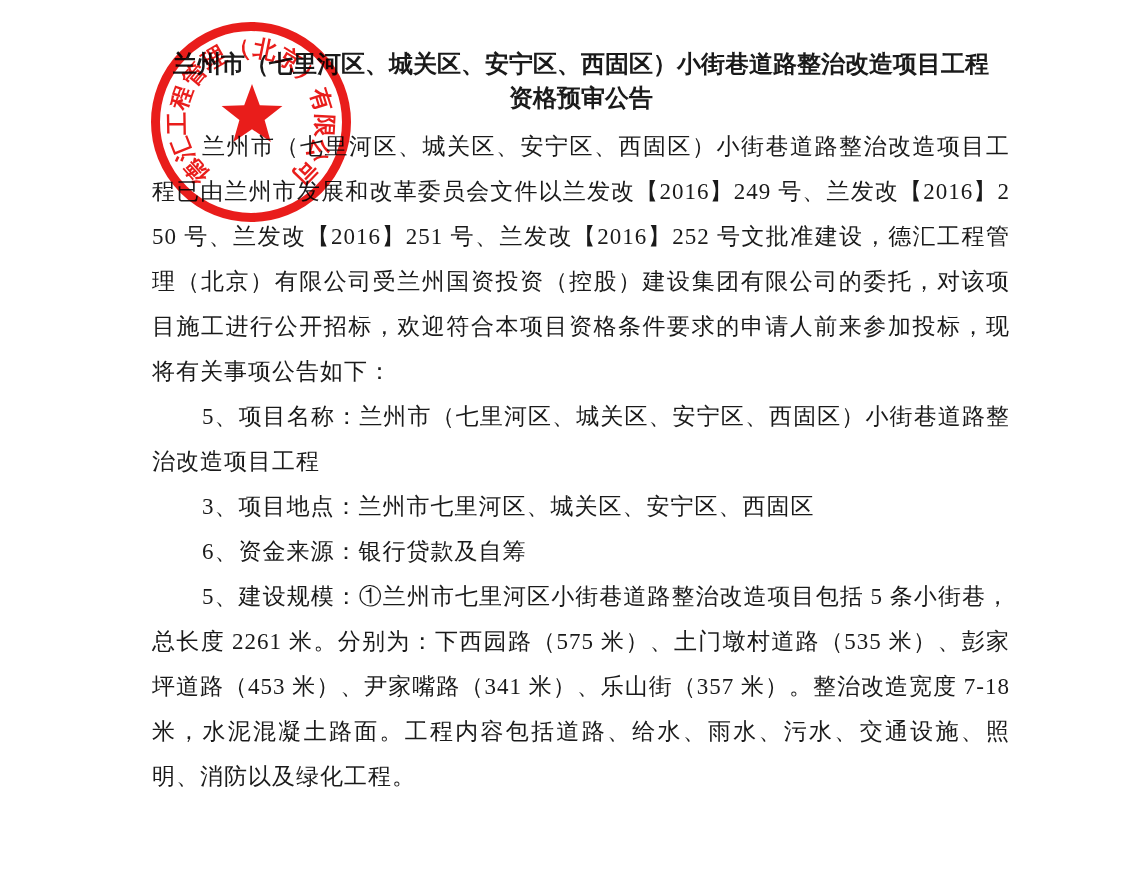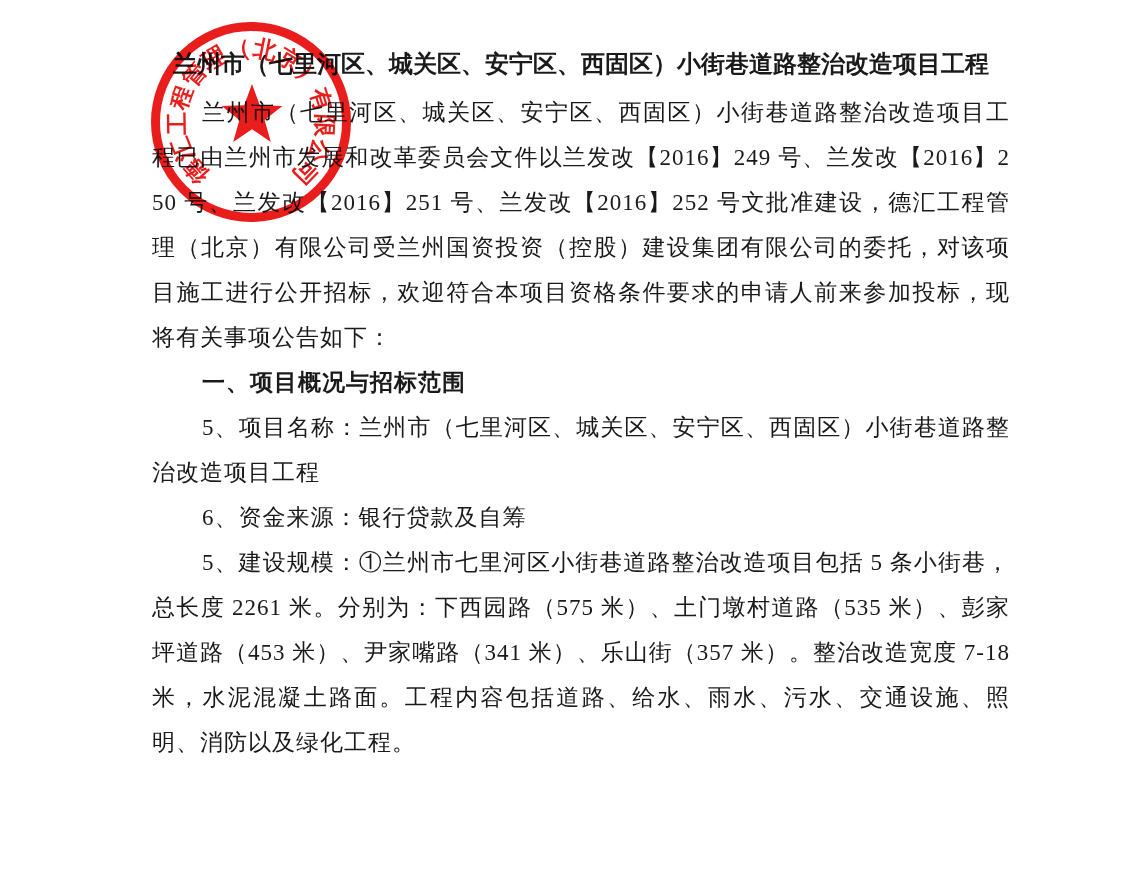--- a/index.html
+++ b/index.html
@@ -68,30 +68,31 @@
 </style>
 </head>
 <body>
 
 <div class="page">
 
   <div class="content">
 
     <h1 class="doc-title">
       <span class="tline">兰州市（七里河区、城关区、安宁区、西固区）小街巷道路整治改造项目工程</span>
+      <span class="tline">资格预审公告</span>
     </h1>
 
     <div class="body-text">
       <p class="para">兰州市（七里河区、城关区、安宁区、西固区）小街巷道路整治改造项目工程已由兰州市发展和改革委员会文件以兰发改【2016】249 号、兰发改【2016】250 号、兰发改【2016】251 号、兰发改【2016】252 号文批准建设，德汇工程管理（北京）有限公司受兰州国资投资（控股）建设集团有限公司的委托，对该项目施工进行公开招标，欢迎符合本项目资格条件要求的申请人前来参加投标，现将有关事项公告如下：</p>
 
-      <p class="para heading">一、项目概况与招标范围</p>
 
       <p class="para">5、项目名称：兰州市（七里河区、城关区、安宁区、西固区）小街巷道路整治改造项目工程</p>
 
 
+      <p class="para">3、项目地点：兰州市七里河区、城关区、安宁区、西固区</p>
 
       <p class="para">6、资金来源：银行贷款及自筹</p>
 
       <p class="para">5、建设规模：①兰州市七里河区小街巷道路整治改造项目包括 5 条小街巷，总长度 2261 米。分别为：下西园路（575 米）、土门墩村道路（535 米）、彭家坪道路（453 米）、尹家嘴路（341 米）、乐山街（357 米）。整治改造宽度 7-18 米，水泥混凝土路面。工程内容包括道路、给水、雨水、污水、交通设施、照明、消防以及绿化工程。</p>
     </div>
 
   </div>
 
   <div class="stamp">
     <svg width="220" height="220" viewBox="0 0 220 220">

